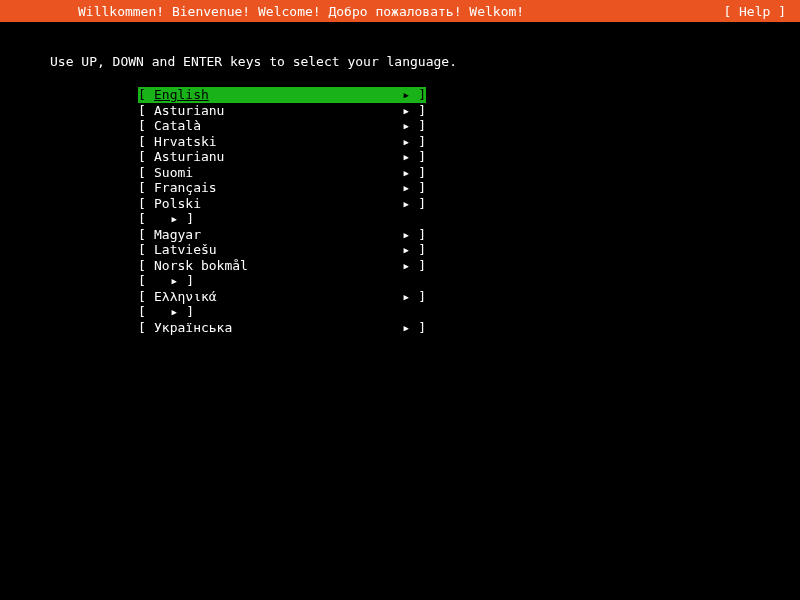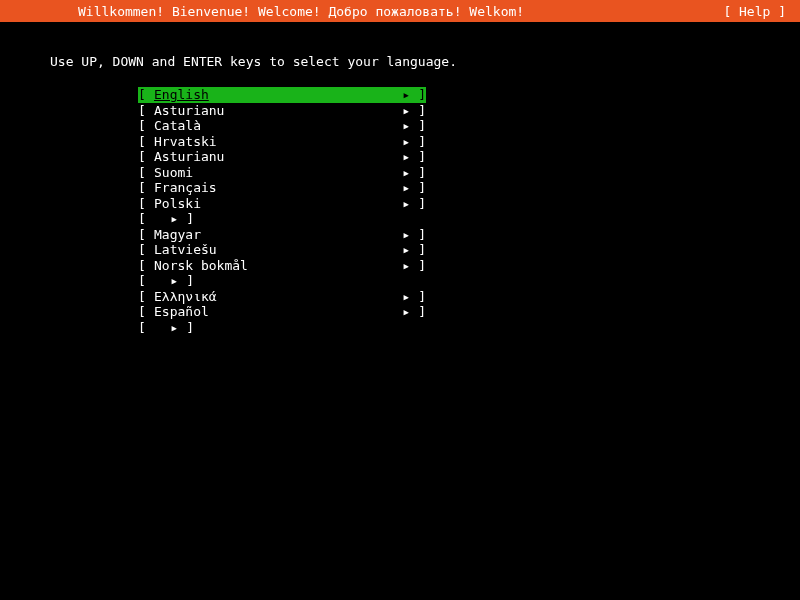--- a/index.html
+++ b/index.html
@@ -93,16 +93,16 @@
       <div class="language-item"><span class="lang-bracket-open">[ </span><span class="lang-name">Asturianu</span><span class="lang-arrow">▸</span><span class="lang-bracket-close"> ]</span></div>
       <div class="language-item"><span class="lang-bracket-open">[ </span><span class="lang-name">Suomi</span><span class="lang-arrow">▸</span><span class="lang-bracket-close"> ]</span></div>
       <div class="language-item"><span class="lang-bracket-open">[ </span><span class="lang-name">Français</span><span class="lang-arrow">▸</span><span class="lang-bracket-close"> ]</span></div>
       <div class="language-item"><span class="lang-bracket-open">[ </span><span class="lang-name">Polski</span><span class="lang-arrow">▸</span><span class="lang-bracket-close"> ]</span></div>
       <div class="language-item"><span class="lang-bracket-open">[ </span><span class="lang-arrow">▸</span><span class="lang-bracket-close"> ]</span></div>
       <div class="language-item"><span class="lang-bracket-open">[ </span><span class="lang-name">Magyar</span><span class="lang-arrow">▸</span><span class="lang-bracket-close"> ]</span></div>
       <div class="language-item"><span class="lang-bracket-open">[ </span><span class="lang-name">Latviešu</span><span class="lang-arrow">▸</span><span class="lang-bracket-close"> ]</span></div>
       <div class="language-item"><span class="lang-bracket-open">[ </span><span class="lang-name">Norsk bokmål</span><span class="lang-arrow">▸</span><span class="lang-bracket-close"> ]</span></div>
       <div class="language-item"><span class="lang-bracket-open">[ </span><span class="lang-arrow">▸</span><span class="lang-bracket-close"> ]</span></div>
       <div class="language-item"><span class="lang-bracket-open">[ </span><span class="lang-name">Ελληνικά</span><span class="lang-arrow">▸</span><span class="lang-bracket-close"> ]</span></div>
-      <div class="language-item"><span class="lang-bracket-open">[ </span><span class="lang-name">Español</span><span class="lang-arrow">▸</span><span class="lang-bracket-close"> ]</span></div>
       <div class="language-item"><span class="lang-bracket-open">[ </span><span class="lang-arrow">▸</span><span class="lang-bracket-close"> ]</span></div>
+      <div class="language-item"><span class="lang-bracket-open">[ </span><span class="lang-name">Українська</span><span class="lang-arrow">▸</span><span class="lang-bracket-close"> ]</span></div>
     </div>
 </div>
 
 </body></html>

